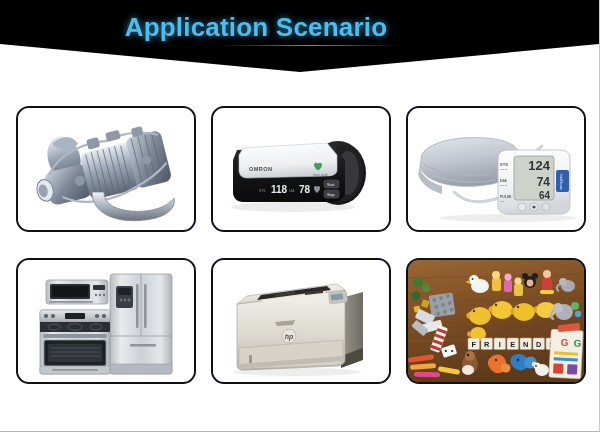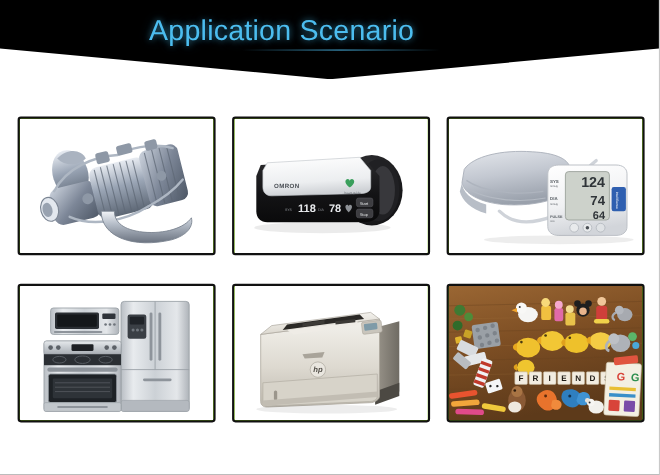--- a/index.html
+++ b/index.html
@@ -33,21 +33,21 @@
     -webkit-clip-path: polygon(0 0, 100% 0, 100% 44px, 50% 72px, 0 44px);
     clip-path: polygon(0 0, 100% 0, 100% 44px, 50% 72px, 0 44px);
   }
   .header-title {
     position: absolute;
     left: 0;
     top: 12px;
     width: 512px;
     text-align: center;
     font-size: 26px;
-    font-weight: normal;
+    font-weight: bold;
     letter-spacing: 0.2px;
     color: #4cbdef;
     text-shadow: 0 0 6px rgba(76,189,239,0.55), 0 0 12px rgba(76,189,239,0.25);
   }
   .title-underline {
     position: absolute;
     left: 220px;
     top: 45px;
     width: 180px;
     height: 1px;
@@ -62,22 +62,22 @@
     width: 570px;
     display: grid;
     grid-template-columns: 180px 180px 180px;
     grid-template-rows: 126px 126px;
     column-gap: 15px;
     row-gap: 26px;
   }
   .tile {
     position: relative;
     border: 2px solid #111111;
-    border-radius: 3px;
-    background: #84cc16;
+    border-radius: 13px;
+    background: #8b5cf6;
     overflow: hidden;
     box-sizing: border-box;
   }
   .tile.full-bleed { padding: 0; }
   .art {
     position: absolute;
     inset: 0;
     overflow: hidden;
   }
   .art svg { display: block; width: 100%; height: 100%; }

